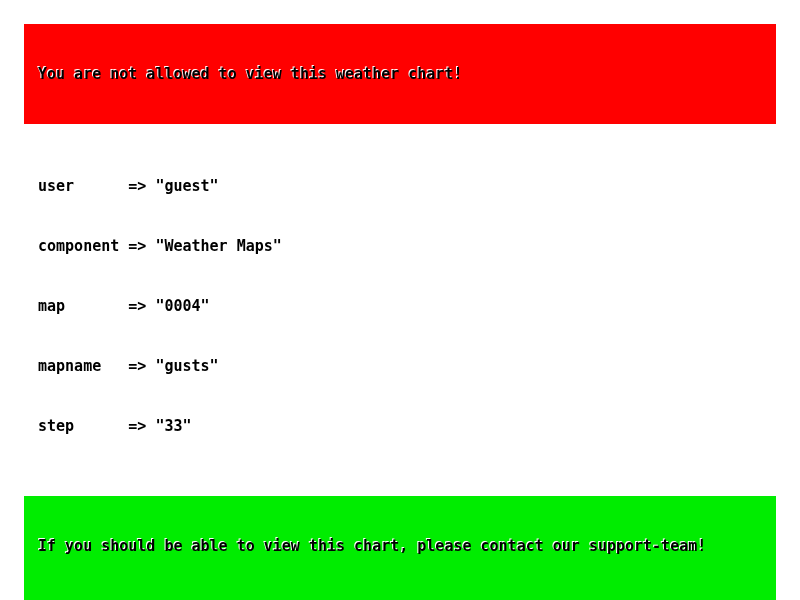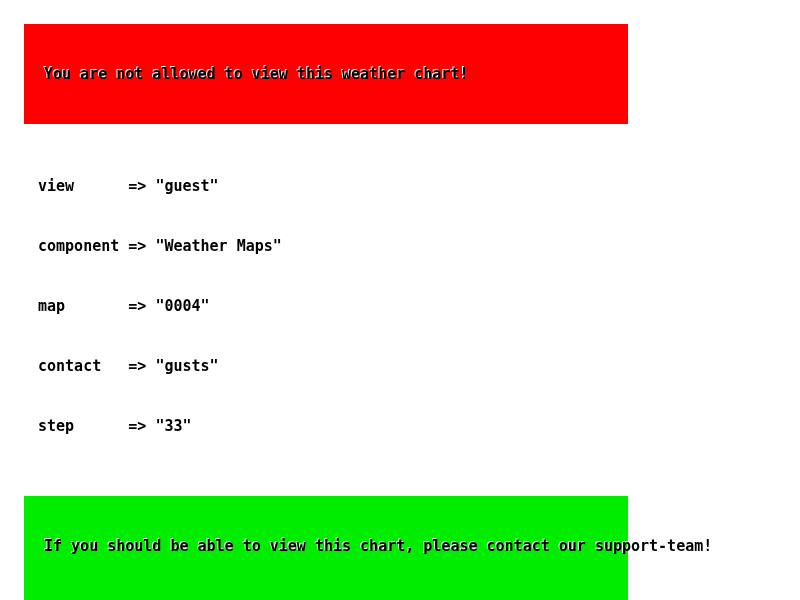--- a/index.html
+++ b/index.html
@@ -20,22 +20,22 @@
     overflow: hidden;
   }
   .content {
     position: absolute;
     left: 24px;
     top: 24px;
     width: 752px;
   }
   .banner {
     box-sizing: border-box;
-    width: 604px;
-    padding: 3px 0 2px 20px;
+    width: 752px;
+    padding: 3px 0 2px 14px;
     line-height: 19px;
     white-space: pre;
   }
   .banner-denied {
     background: #ff0000;
     color: #000000;
     text-shadow: -1px -1px 0 #ffffff;
   }
   .banner-contact {
     background: #00ed00;
@@ -61,24 +61,24 @@
 <body>
 
 <div class="page">
   <div class="content">
 
     <div class="banner banner-denied">
       <div>You are not allowed to view this weather chart!</div>
     </div>
 
     <div class="params">
-      <div class="param-row"><span class="param-key">view</span><span class="param-arrow">=&gt;</span><span class="param-value">"guest"</span></div>
+      <div class="param-row"><span class="param-key">user</span><span class="param-arrow">=&gt;</span><span class="param-value">"guest"</span></div>
       <div class="param-row"><span class="param-key">component</span><span class="param-arrow">=&gt;</span><span class="param-value">"Weather Maps"</span></div>
       <div class="param-row"><span class="param-key">map</span><span class="param-arrow">=&gt;</span><span class="param-value">"0004"</span></div>
-      <div class="param-row"><span class="param-key">contact</span><span class="param-arrow">=&gt;</span><span class="param-value">"gusts"</span></div>
+      <div class="param-row"><span class="param-key">mapname</span><span class="param-arrow">=&gt;</span><span class="param-value">"gusts"</span></div>
       <div class="param-row"><span class="param-key">step</span><span class="param-arrow">=&gt;</span><span class="param-value">"33"</span></div>
     </div>
 
     <div class="banner banner-contact">
       <div>If you should be able to view this chart, please contact our support-team!</div>
       
     </div>
 
   </div>
 </div>

